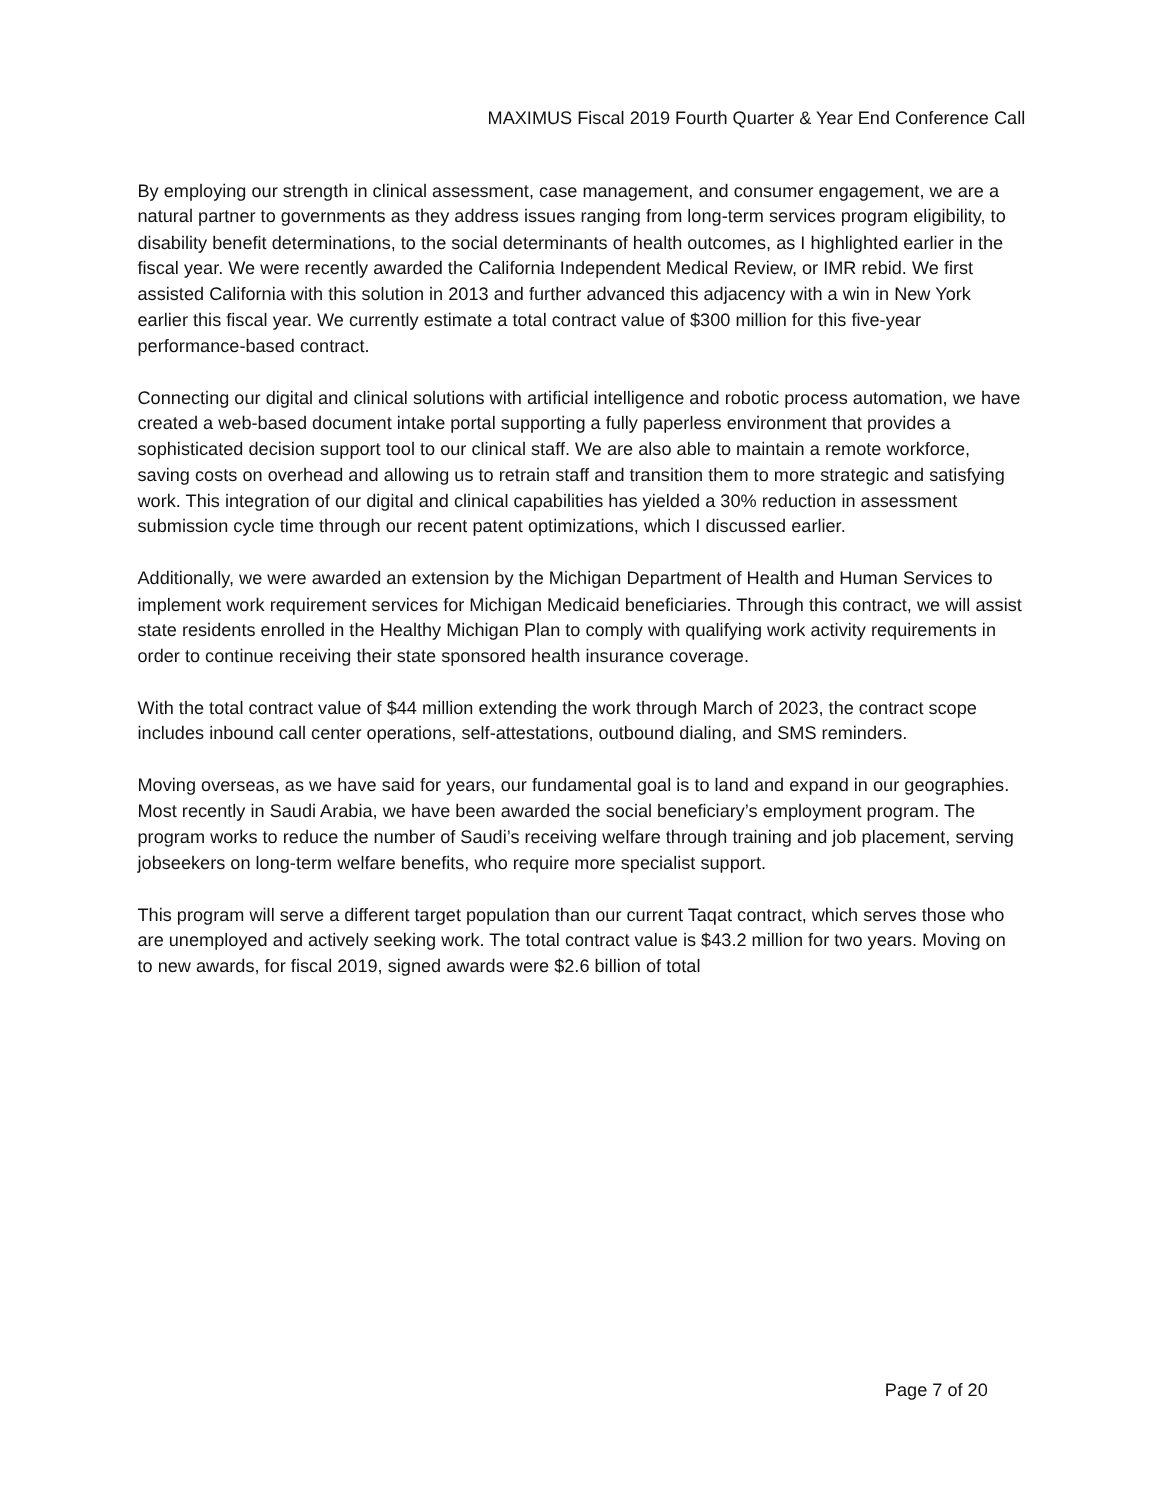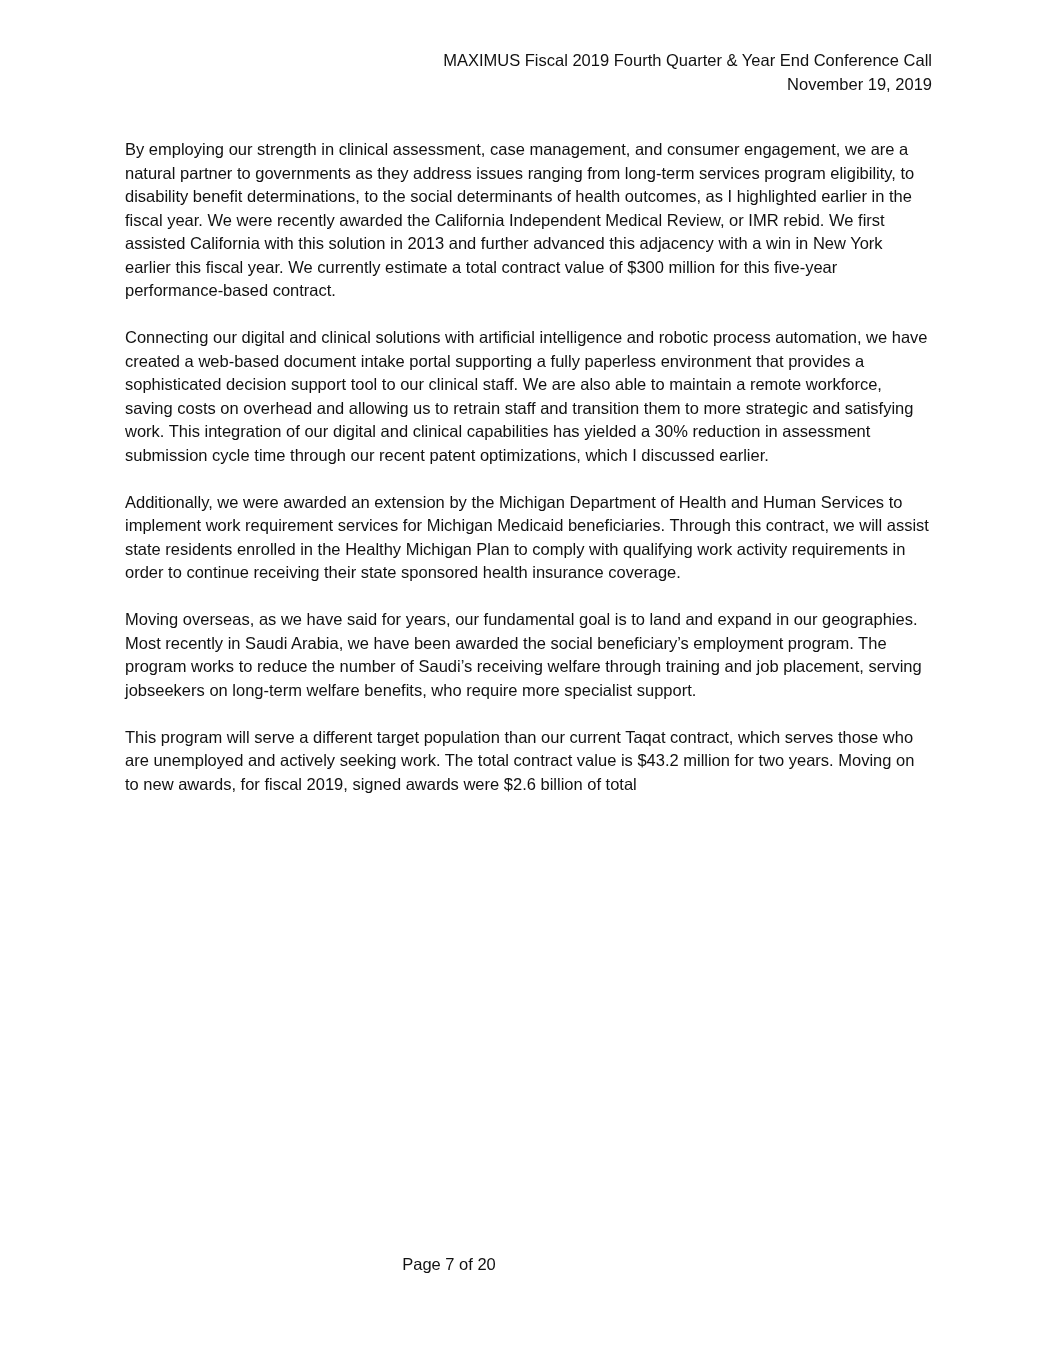--- a/index.html
+++ b/index.html
@@ -16,21 +16,21 @@
     font-family: "Liberation Sans", "DejaVu Sans", sans-serif;
     font-size: 16.5px;
     line-height: 23.5px;
     overflow: hidden;
   }
   .content-col {
     margin-left: 125px;
     width: 807px;
   }
   .doc-header {
-    padding-top: 49px;
+    padding-top: 97px;
     text-align: right;
   }
   .doc-header .line {
     white-space: nowrap;
   }
   .doc-body {
     margin-top: 42px;
     text-align: left;
   }
   .doc-body p {
@@ -38,36 +38,36 @@
     padding: 0;
   }
   .doc-body p:last-child {
     margin-bottom: 0;
   }
   .doc-footer {
     position: absolute;
     top: 1253px;
     left: 0;
     width: 898px;
-    text-align: center;
+    text-align: right;
   }
 </style>
 </head>
 <body>
 
 <div class="page">
   <div class="content-col">
     <div class="doc-header">
       <div class="line">MAXIMUS Fiscal 2019 Fourth Quarter &amp; Year End Conference Call</div>
-      <div class="line">November 19, 2019</div>
     </div>
     <div class="doc-body">
       <p>By employing our strength in clinical assessment, case management, and consumer engagement, we are a natural partner to governments as they address issues ranging from long-term services program eligibility, to disability benefit determinations, to the social determinants of health outcomes, as I highlighted earlier in the fiscal year. We were recently awarded the California Independent Medical Review, or IMR rebid. We first assisted California with this solution in 2013 and further advanced this adjacency with a win in New York earlier this fiscal year. We currently estimate a total contract value of $300 million for this five-year performance-based contract.</p>
       <p>Connecting our digital and clinical solutions with artificial intelligence and robotic process automation, we have created a web-based document intake portal supporting a fully paperless environment that provides a sophisticated decision support tool to our clinical staff. We are also able to maintain a remote workforce, saving costs on overhead and allowing us to retrain staff and transition them to more strategic and satisfying work. This integration of our digital and clinical capabilities has yielded a 30% reduction in assessment submission cycle time through our recent patent optimizations, which I discussed earlier.</p>
       <p>Additionally, we were awarded an extension by the Michigan Department of Health and Human Services to implement work requirement services for Michigan Medicaid beneficiaries. Through this contract, we will assist state residents enrolled in the Healthy Michigan Plan to comply with qualifying work activity requirements in order to continue receiving their state sponsored health insurance coverage.</p>
+      <p>With the total contract value of $44 million extending the work through March of 2023, the contract scope includes inbound call center operations, self-attestations, outbound dialing, and SMS reminders.</p>
       <p>Moving overseas, as we have said for years, our fundamental goal is to land and expand in our geographies. Most recently in Saudi Arabia, we have been awarded the social beneficiary’s employment program. The program works to reduce the number of Saudi’s receiving welfare through training and job placement, serving jobseekers on long-term welfare benefits, who require more specialist support.</p>
       <p>This program will serve a different target population than our current Taqat contract, which serves those who are unemployed and actively seeking work. The total contract value is $43.2 million for two years. Moving on to new awards, for fiscal 2019, signed awards were $2.6 billion of total</p>
     </div>
   </div>
   <div class="doc-footer">
     <span>Page 7 of 20</span>
   </div>
 </div>
 
 </body></html>

